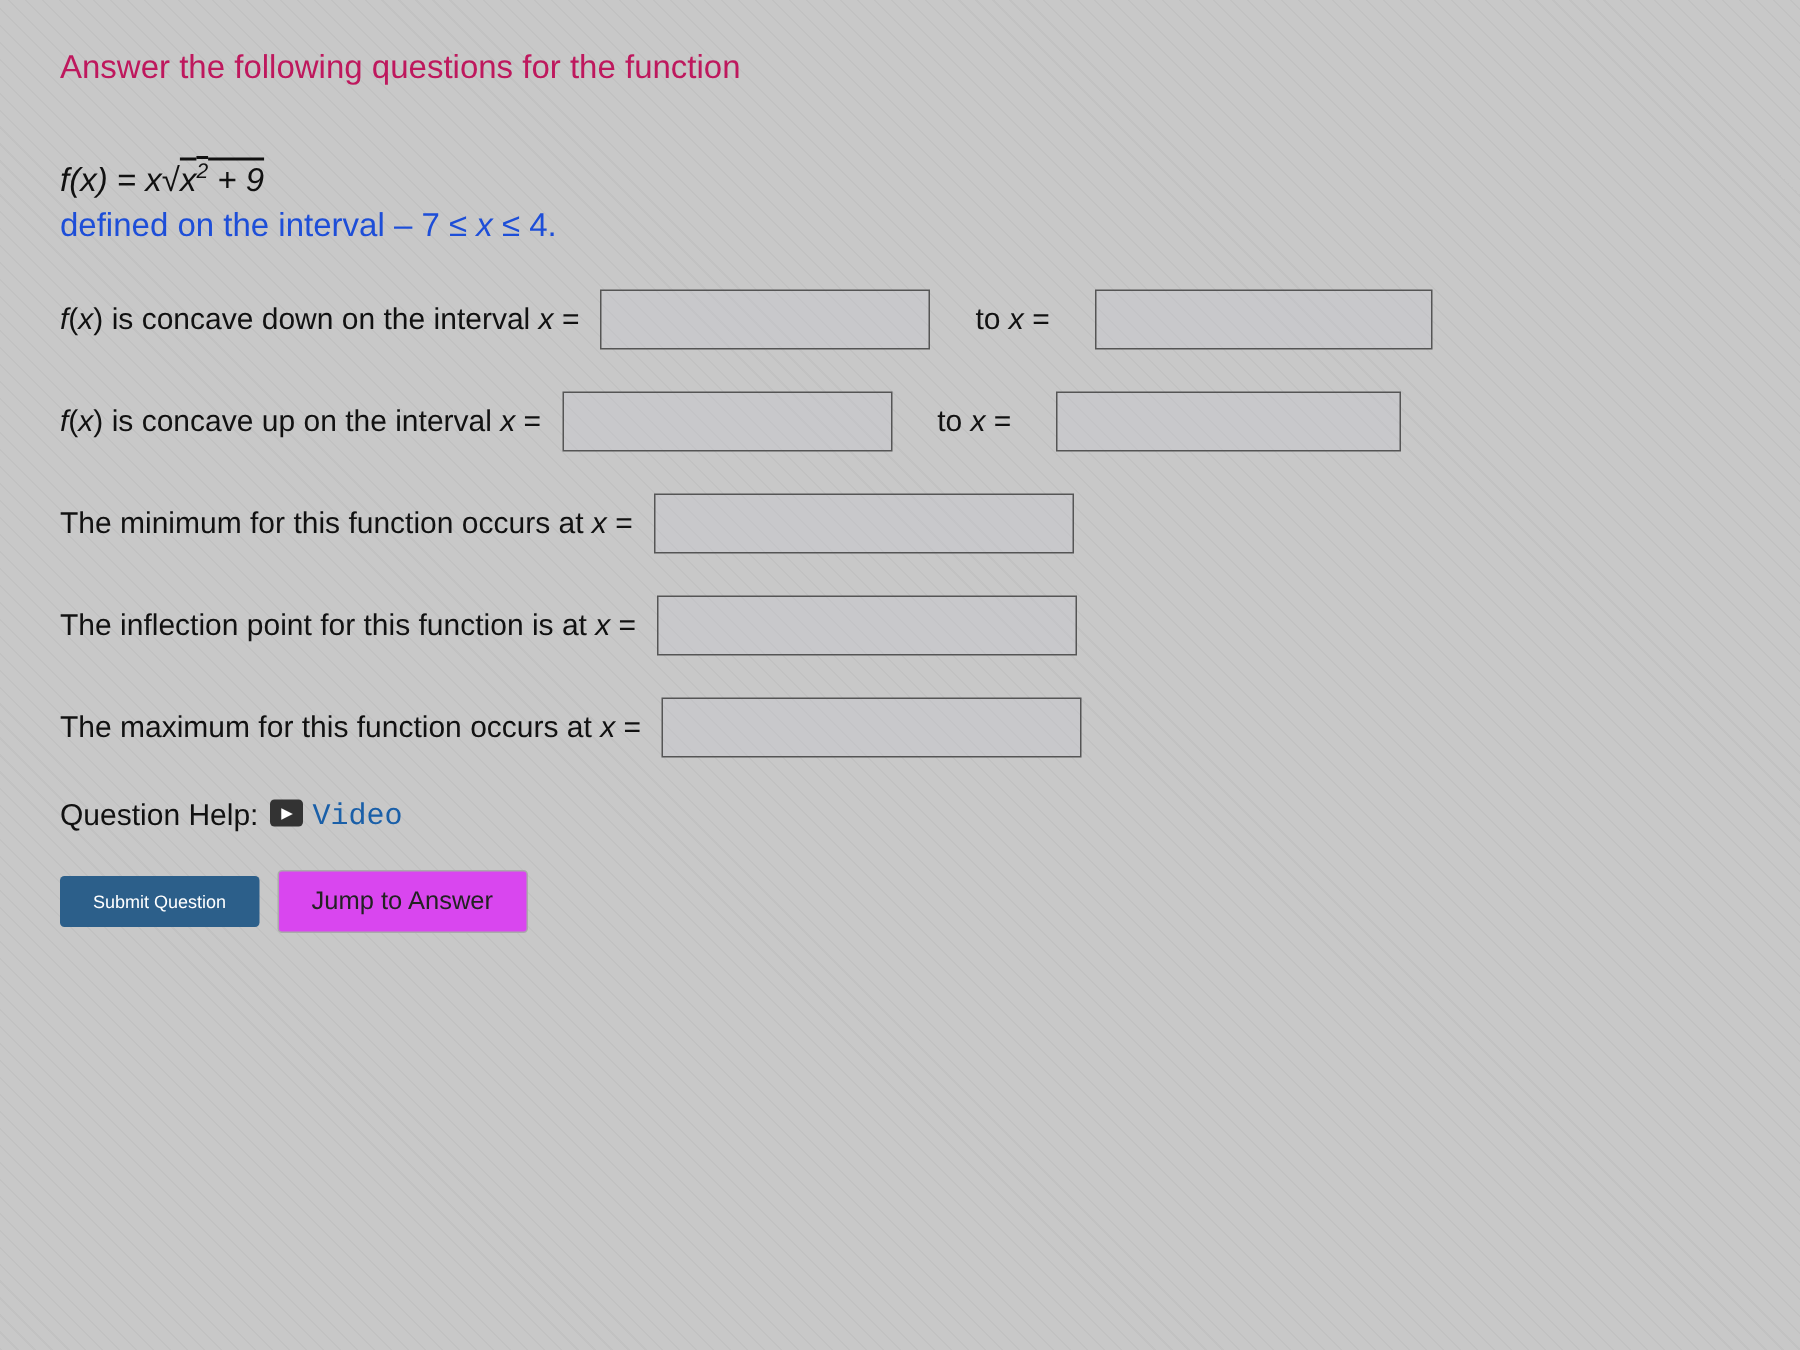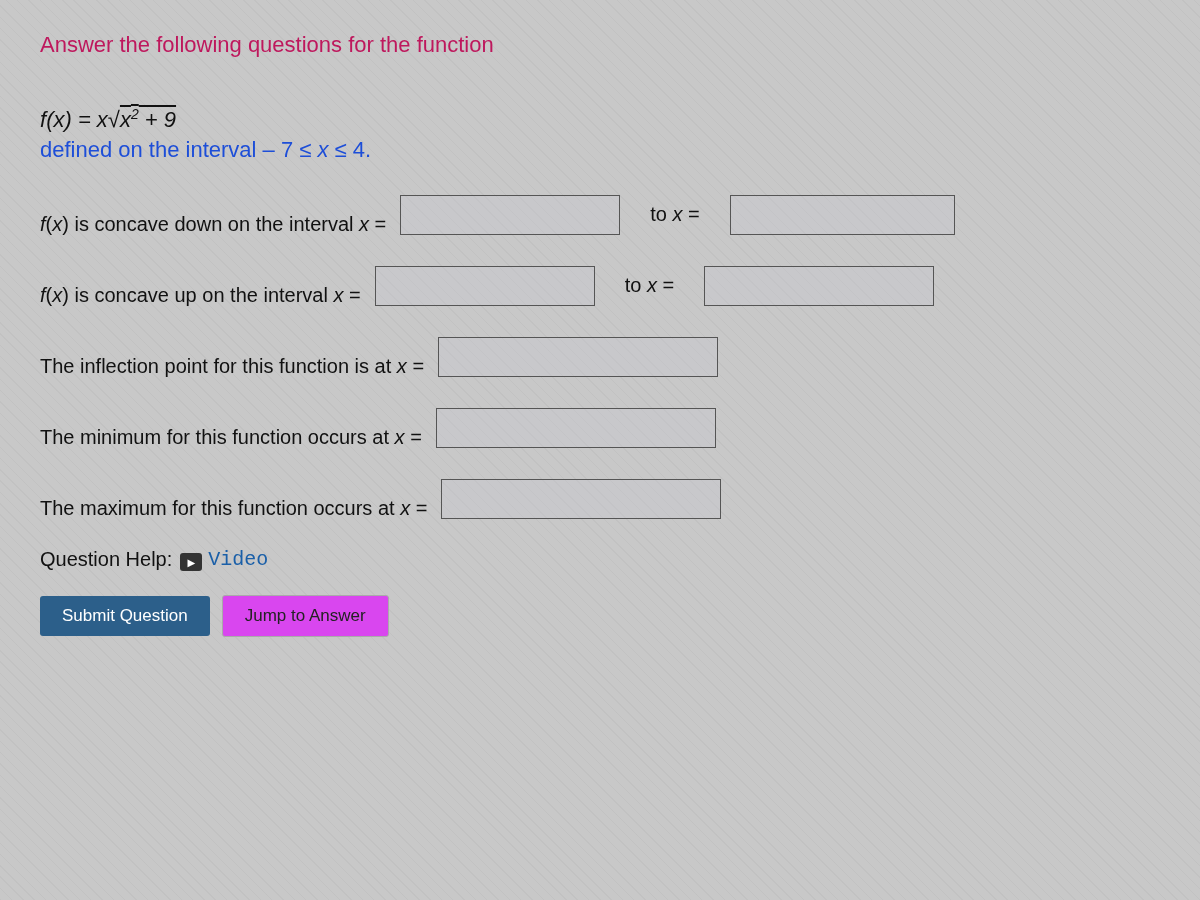--- a/index.html
+++ b/index.html
@@ -65,21 +65,20 @@
       font-family: Arial, sans-serif;
     }
 
     .question-row.single-input {
       margin-bottom: 28px;
     }
 
     .question-text {
       margin-right: 8px;
       white-space: nowrap;
-      margin-top: 20px;
     }
 
     .answer-input {
       border: 1.5px solid #555;
       background: rgba(200, 200, 210, 0.35);
       width: 220px;
       height: 40px;
       margin: 0 6px;
       outline: none;
       font-size: 16px;
@@ -97,21 +96,21 @@
       padding: 4px 8px;
     }
 
     .to-x-label {
       margin: 0 24px;
       white-space: nowrap;
     }
 
     .question-help-row {
       display: flex;
-      align-items: flex-end;
+      align-items: flex-start;
       margin-bottom: 24px;
       font-size: 20px;
       font-family: Arial, sans-serif;
       color: #111;
     }
 
     .video-icon {
       display: inline-flex;
       align-items: center;
       justify-content: center;
@@ -140,21 +139,21 @@
       display: flex;
       align-items: center;
       gap: 12px;
     }
 
     .submit-btn {
       background-color: #2c5f8a;
       color: white;
       border: none;
       padding: 10px 22px;
-      font-size: 17px;
+      font-size: 12px;
       font-family: Arial, sans-serif;
       cursor: pointer;
       border-radius: 3px;
     }
 
     .jump-btn {
       background-color: #d946ef;
       color: #222;
       border: 1px solid #aaa;
       padding: 10px 22px;
@@ -200,28 +199,28 @@
     <span class="question-text">
       <i>f</i>(<i>x</i>) is concave up on the interval <i>x</i> =
     </span>
     <input type="text" class="answer-input" style="">
     <span class="to-x-label">to <i>x</i> =</span>
     <input type="text" class="answer-input-wide" style="">
   </div>
 
   <div class="question-row single-input">
     <span class="question-text">
+      The minimum for this function occurs at <i>x</i> =
+    </span>
+    <input type="text" class="answer-input-wide" style="">
+  </div>
+
+  <div class="question-row single-input">
+    <span class="question-text">
       The inflection point for this function is at <i>x</i> =
-    </span>
-    <input type="text" class="answer-input-wide" style="">
-  </div>
-
-  <div class="question-row single-input">
-    <span class="question-text">
-      The minimum for this function occurs at <i>x</i> =
     </span>
     <input type="text" class="answer-input-wide" style="">
   </div>
 
   <div class="question-row single-input">
     <span class="question-text">
       The maximum for this function occurs at <i>x</i> =
     </span>
     <input type="text" class="answer-input-wide" style="">
   </div>

